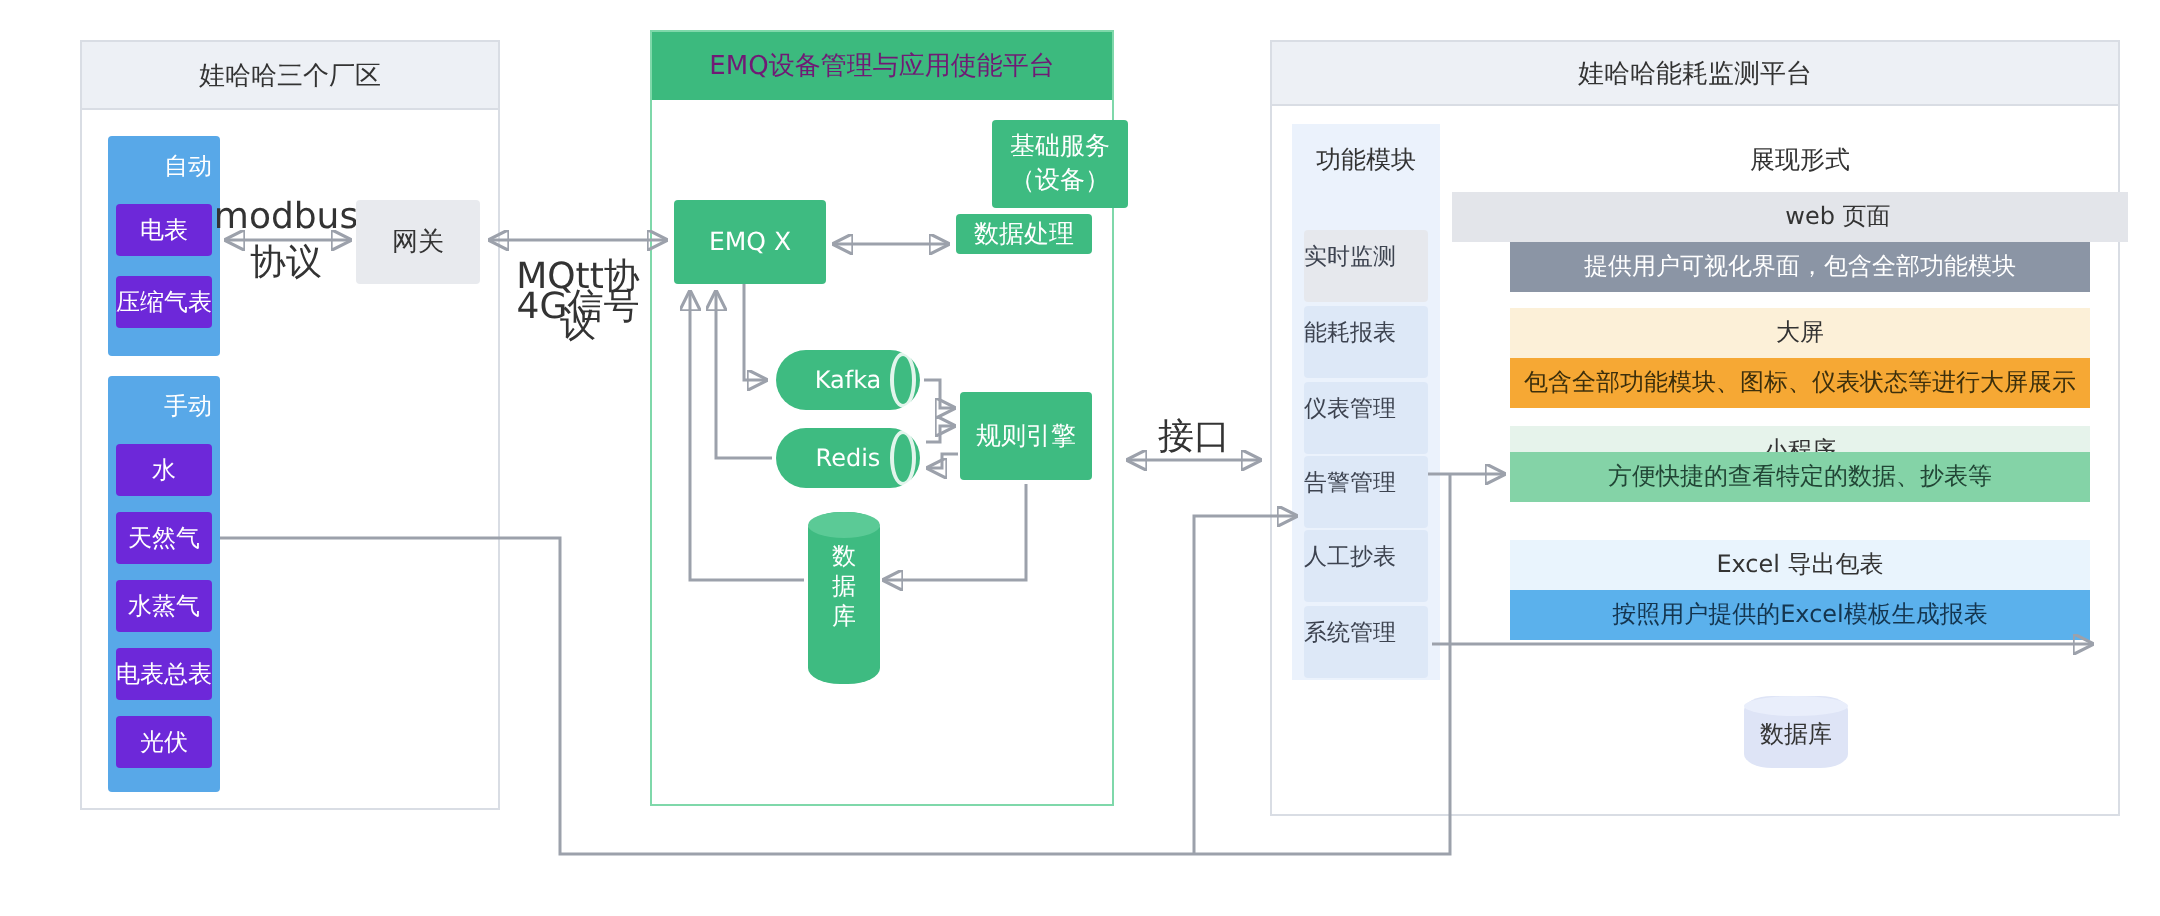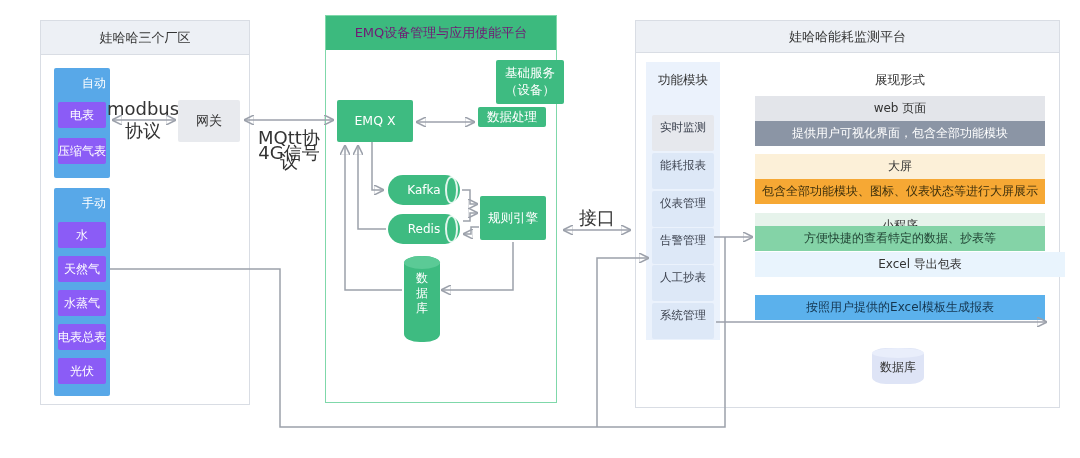--- a/index.html
+++ b/index.html
@@ -10,21 +10,21 @@
   
   .panel{position:absolute;background:#fff;border:1px solid #d9dde4;box-sizing:border-box;}
   .panel-header{display:flex;align-items:center;justify-content:center;background:#edf0f5;
     font-size:13px;color:#333;border-bottom:1px solid #d9dde4;box-sizing:border-box;}
   .panel.green{border-color:#7fd8aa;}
   .panel.green .panel-header{background:#3cba7e;color:#701a75;border-bottom:none;}
   
   .bluegroup{position:absolute;background:#58a8e8;border-radius:2px;color:#fff;box-sizing:border-box;padding-left:24px;}
   .bluegroup .gtitle{height:30px;line-height:30px;text-align:center;font-size:12px;}
   .blueitem{position:absolute;left:4px;width:48px;height:26px;line-height:26px;text-align:center;
-    background:#8b5cf6;border-radius:2px;font-size:12px;color:#fff;}
+    background:#6d28d9;border-radius:2px;font-size:12px;color:#fff;}
   
   .graybox{position:absolute;background:#e8eaee;border-radius:2px;display:flex;align-items:center;
     justify-content:center;font-size:13px;color:#333;}
   
   .gbox{position:absolute;background:#3ebb81;border-radius:2px;color:#fff;display:flex;
     flex-direction:column;align-items:center;justify-content:center;font-size:12.5px;line-height:1.35;text-align:center;}
   
   .hcyl{position:absolute;background:#3ebb81;border-radius:15px;color:#fff;display:flex;
     align-items:center;justify-content:center;font-size:12px;}
   .hcyl::after{content:"";position:absolute;right:2px;top:1px;bottom:1px;width:13px;
@@ -35,22 +35,22 @@
   .vcyl .vtext{position:relative;width:14px;margin:0 auto;padding-top:15px;font-size:12px;line-height:1.25;
     text-align:center;word-break:break-all;}
   .vcyl.small{background:#dee4f6;color:#333;border-radius:14px/7px;}
   .vcyl.small::before{background:#e9eefb;height:10px;}
   .vcyl.small .htext{position:relative;padding-top:11px;text-align:center;font-size:12px;}
   
   .lbl{position:absolute;font-size:18px;color:#333;text-align:center;}
   
   .modcol{position:absolute;background:#ebf2fc;}
   .modtitle{position:absolute;font-size:12.5px;color:#333;text-align:center;}
-  .moditem{position:absolute;width:62px;height:36px;line-height:26px;text-align:center;
-    background:#dde8f7;border-radius:2px;font-size:11.5px;color:#3d4350;font-family:Liberation Mono, monospace;}
+  .moditem{position:absolute;width:62px;height:36px;line-height:26px;
+    background:#dde8f7;border-radius:2px;font-size:11.5px;color:#3d4350;}
   .moditem.gray{background:#e6e8ed;}
   
   .rowt,.rowd{position:absolute;width:290px;height:25px;line-height:25px;text-align:center;font-size:12px;}
   .t-gray{background:#e3e5ea;color:#333;}   .d-gray{background:#8b95a5;color:#fff;}
   .t-orange{background:#fcf0d8;color:#333;} .d-orange{background:#f6a834;color:#3c2f0c;}
   .t-green{background:#e6f3eb;color:#333;}  .d-green{background:#84d3a7;color:#214535;}
   .t-blue{background:#e9f4fd;color:#333;}   .d-blue{background:#5bb1ec;color:#14354f;}
   
   svg.wires{position:absolute;left:0;top:0;width:1080px;height:458px;pointer-events:none;}
   svg.wires path{fill:none;stroke:#9ca1ab;stroke-width:1.5;}
@@ -119,30 +119,30 @@
   <div class="modtitle" style="left:646px;top:72px;width:74px;">功能模块</div>
   <div class="moditem gray" style="left:652px;top:115px;">实时监测</div>
   <div class="moditem" style="left:652px;top:153px;">能耗报表</div>
   <div class="moditem" style="left:652px;top:191px;">仪表管理</div>
   <div class="moditem" style="left:652px;top:228px;">告警管理</div>
   <div class="moditem" style="left:652px;top:265px;">人工抄表</div>
   <div class="moditem" style="left:652px;top:303px;">系统管理</div>
 
   <div class="modtitle" style="left:755px;top:72px;width:290px;">展现形式</div>
 
-  <div class="rowt t-gray" style="left:755px;top:96px;">web 页面</div>
+  <div class="rowt t-gray" style="left:726px;top:96px;padding-left:48px;">web 页面</div>
   <div class="rowd d-gray" style="left:755px;top:121px;">提供用户可视化界面，包含全部功能模块</div>
 
   <div class="rowt t-orange" style="left:755px;top:154px;">大屏</div>
   <div class="rowd d-orange" style="left:755px;top:179px;">包含全部功能模块、图标、仪表状态等进行大屏展示</div>
 
   <div class="rowt t-green" style="left:755px;top:213px;">小程序</div>
   <div class="rowd d-green" style="left:755px;top:226px;">方便快捷的查看特定的数据、抄表等</div>
 
-  <div class="rowt t-blue" style="left:755px;top:252px;padding-left:20px;">Excel 导出包表</div>
+  <div class="rowt t-blue" style="left:755px;top:270px;">Excel 导出包表</div>
   <div class="rowd d-blue" style="left:755px;top:295px;">按照用户提供的Excel模板生成报表</div>
 
   <div class="vcyl small" style="left:872px;top:348px;width:52px;height:36px;">
     <div class="htext">数据库</div>
   </div>
 
   <svg class="wires" viewBox="0 0 1080 458">
     <defs>
       <marker id="arr" viewBox="0 0 10 10" refX="9" refY="5" markerWidth="7" markerHeight="7" orient="auto-start-reverse">
         <path d="M0,0 L10,5 L0,10 z" fill="#9ca1ab" stroke="none"></path>

